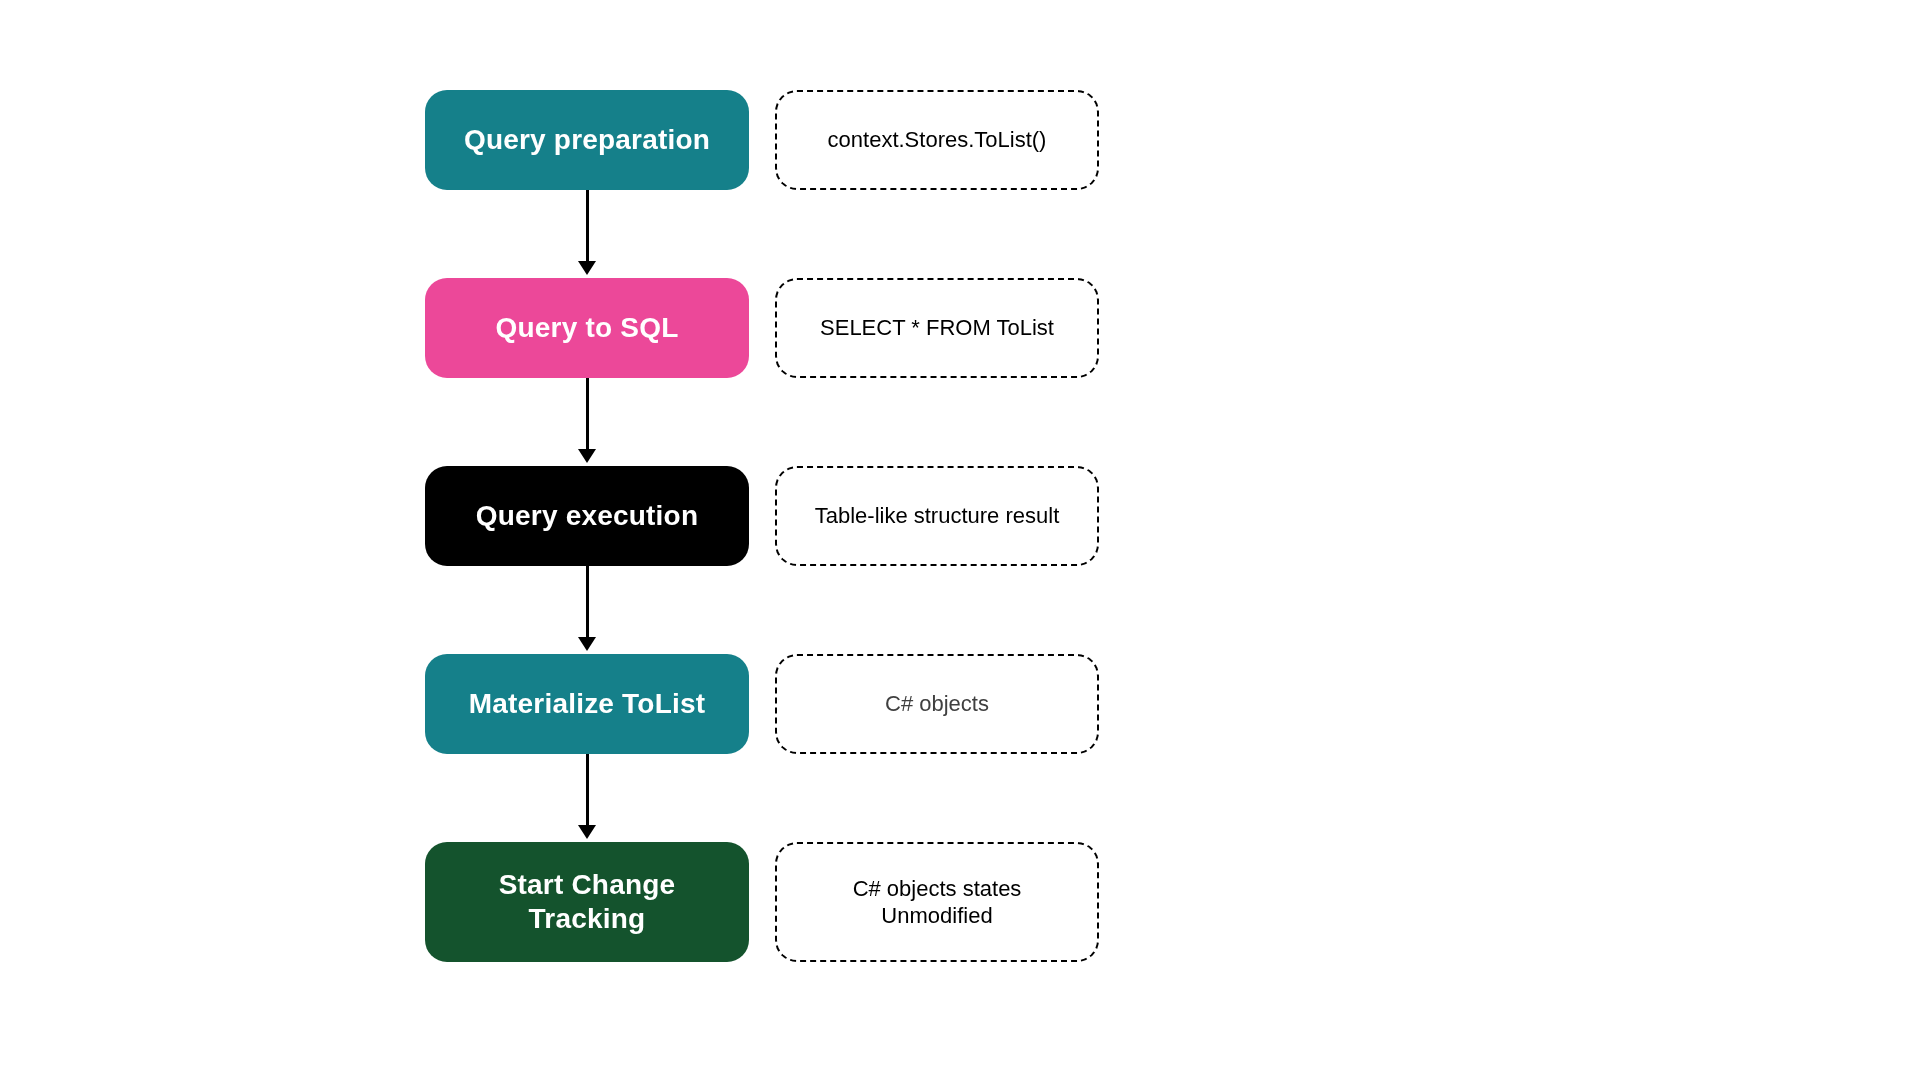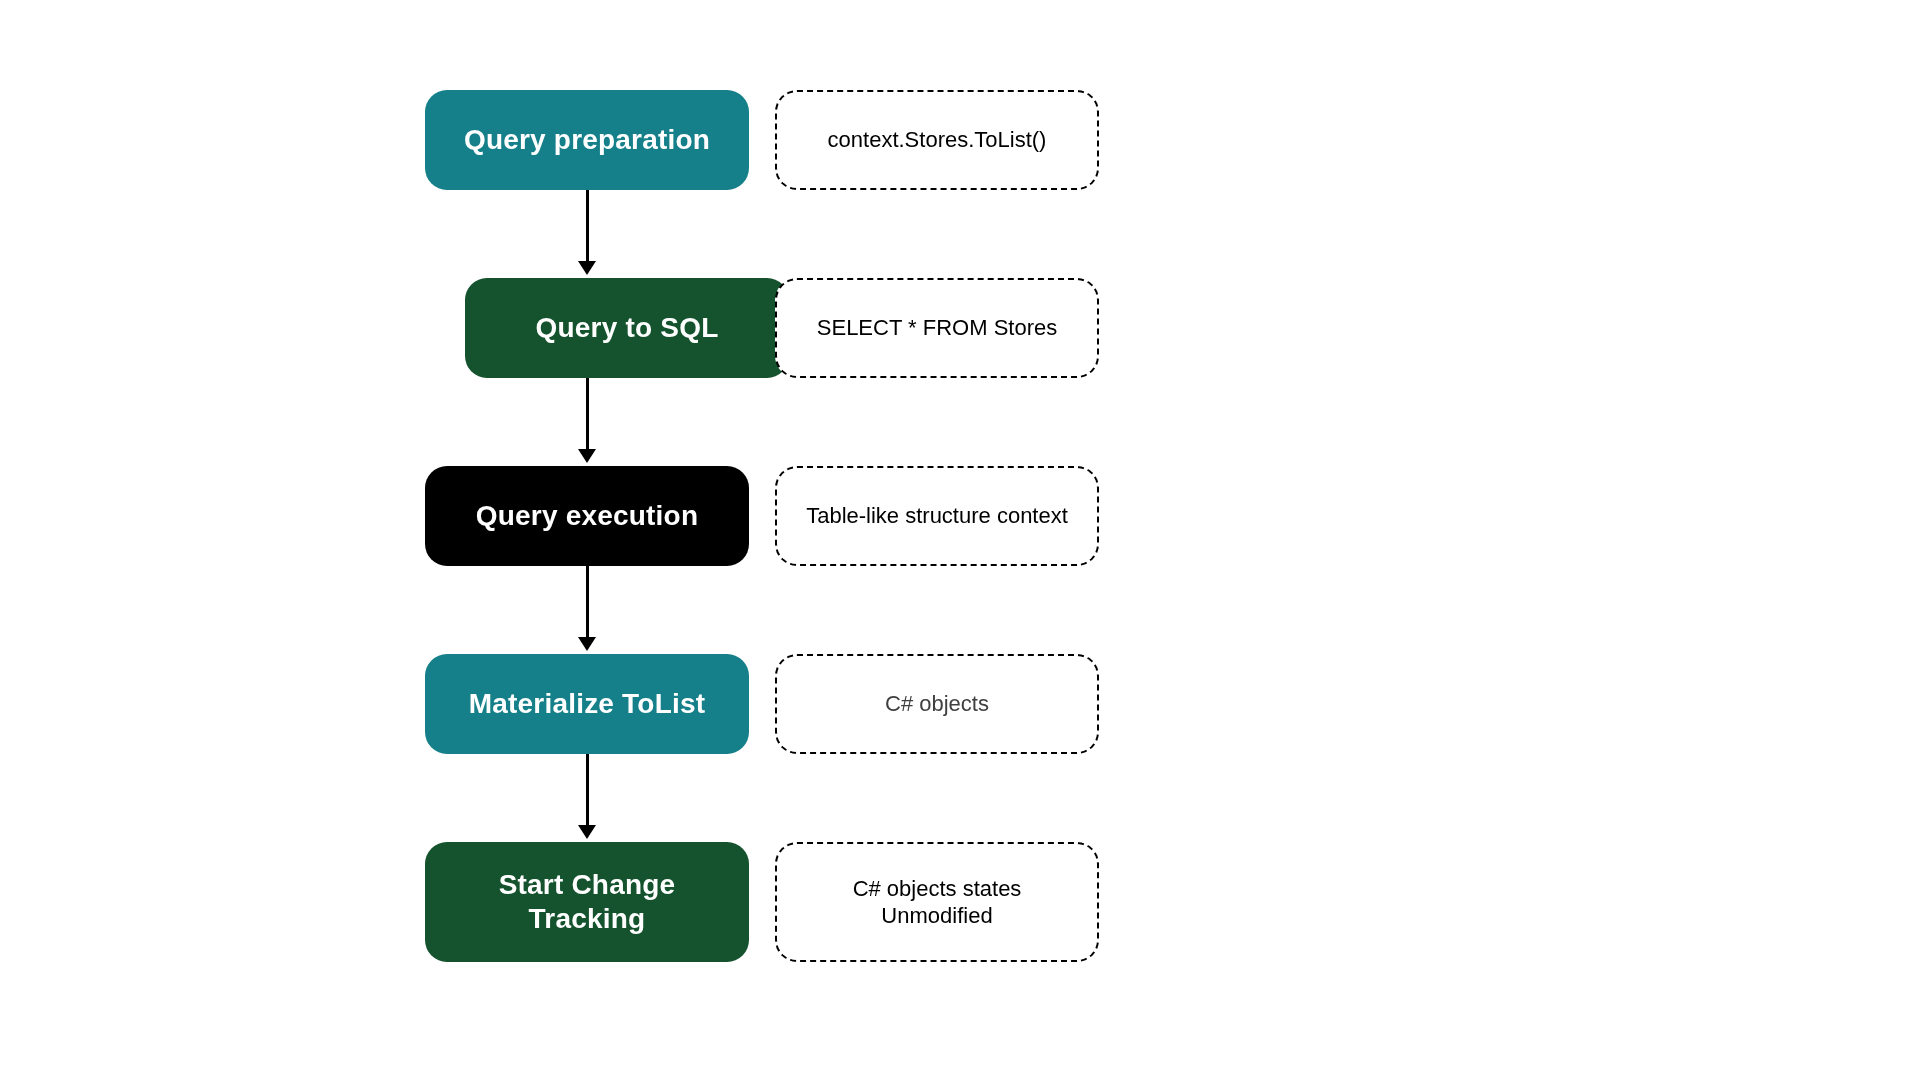--- a/index.html
+++ b/index.html
@@ -82,30 +82,30 @@
 <div class="canvas">
 
   <div class="step-box" style="left: 425px; top: 90px; background: rgb(21, 128, 138); color: rgb(255, 255, 255);">Query preparation</div>
   <div class="detail-box" style="left: 775px; top: 90px; border-color: rgb(0, 0, 0); color: rgb(0, 0, 0);">context.Stores.ToList()</div>
 
   <div class="arrow" style="top:190px;">
     <div class="shaft" style="height:72px;"></div>
     <div class="head"></div>
   </div>
 
-  <div class="step-box" style="left: 425px; top: 278px; background: #14532d; color: rgb(255, 255, 255); margin-left: 40px;">Query to SQL</div>
-  <div class="detail-box" style="left: 775px; top: 278px; border-color: rgb(0, 0, 0); color: rgb(0, 0, 0);">SELECT * FROM Stores</div>
+  <div class="step-box" style="left: 425px; top: 278px; background: #ec4899; color: rgb(255, 255, 255);">Query to SQL</div>
+  <div class="detail-box" style="left: 775px; top: 278px; border-color: rgb(0, 0, 0); color: rgb(0, 0, 0);">SELECT * FROM ToList</div>
 
   <div class="arrow" style="top:378px;">
     <div class="shaft" style="height:72px;"></div>
     <div class="head"></div>
   </div>
 
   <div class="step-box" style="left: 425px; top: 466px; background: #000000; color: rgb(255, 255, 255);">Query execution</div>
-  <div class="detail-box" style="left: 775px; top: 466px; border-color: rgb(0, 0, 0); color: rgb(0, 0, 0);">Table-like structure context</div>
+  <div class="detail-box" style="left: 775px; top: 466px; border-color: rgb(0, 0, 0); color: rgb(0, 0, 0);">Table-like structure result</div>
 
   <div class="arrow" style="top:566px;">
     <div class="shaft" style="height:72px;"></div>
     <div class="head"></div>
   </div>
 
   <div class="step-box" style="left: 425px; top: 654px; background: rgb(21, 128, 138); color: rgb(255, 255, 255);">Materialize ToList</div>
   <div class="detail-box" style="left: 775px; top: 654px; border-color: rgb(0, 0, 0); color: #404040;">C# objects</div>
 
   <div class="arrow" style="top:754px;">

